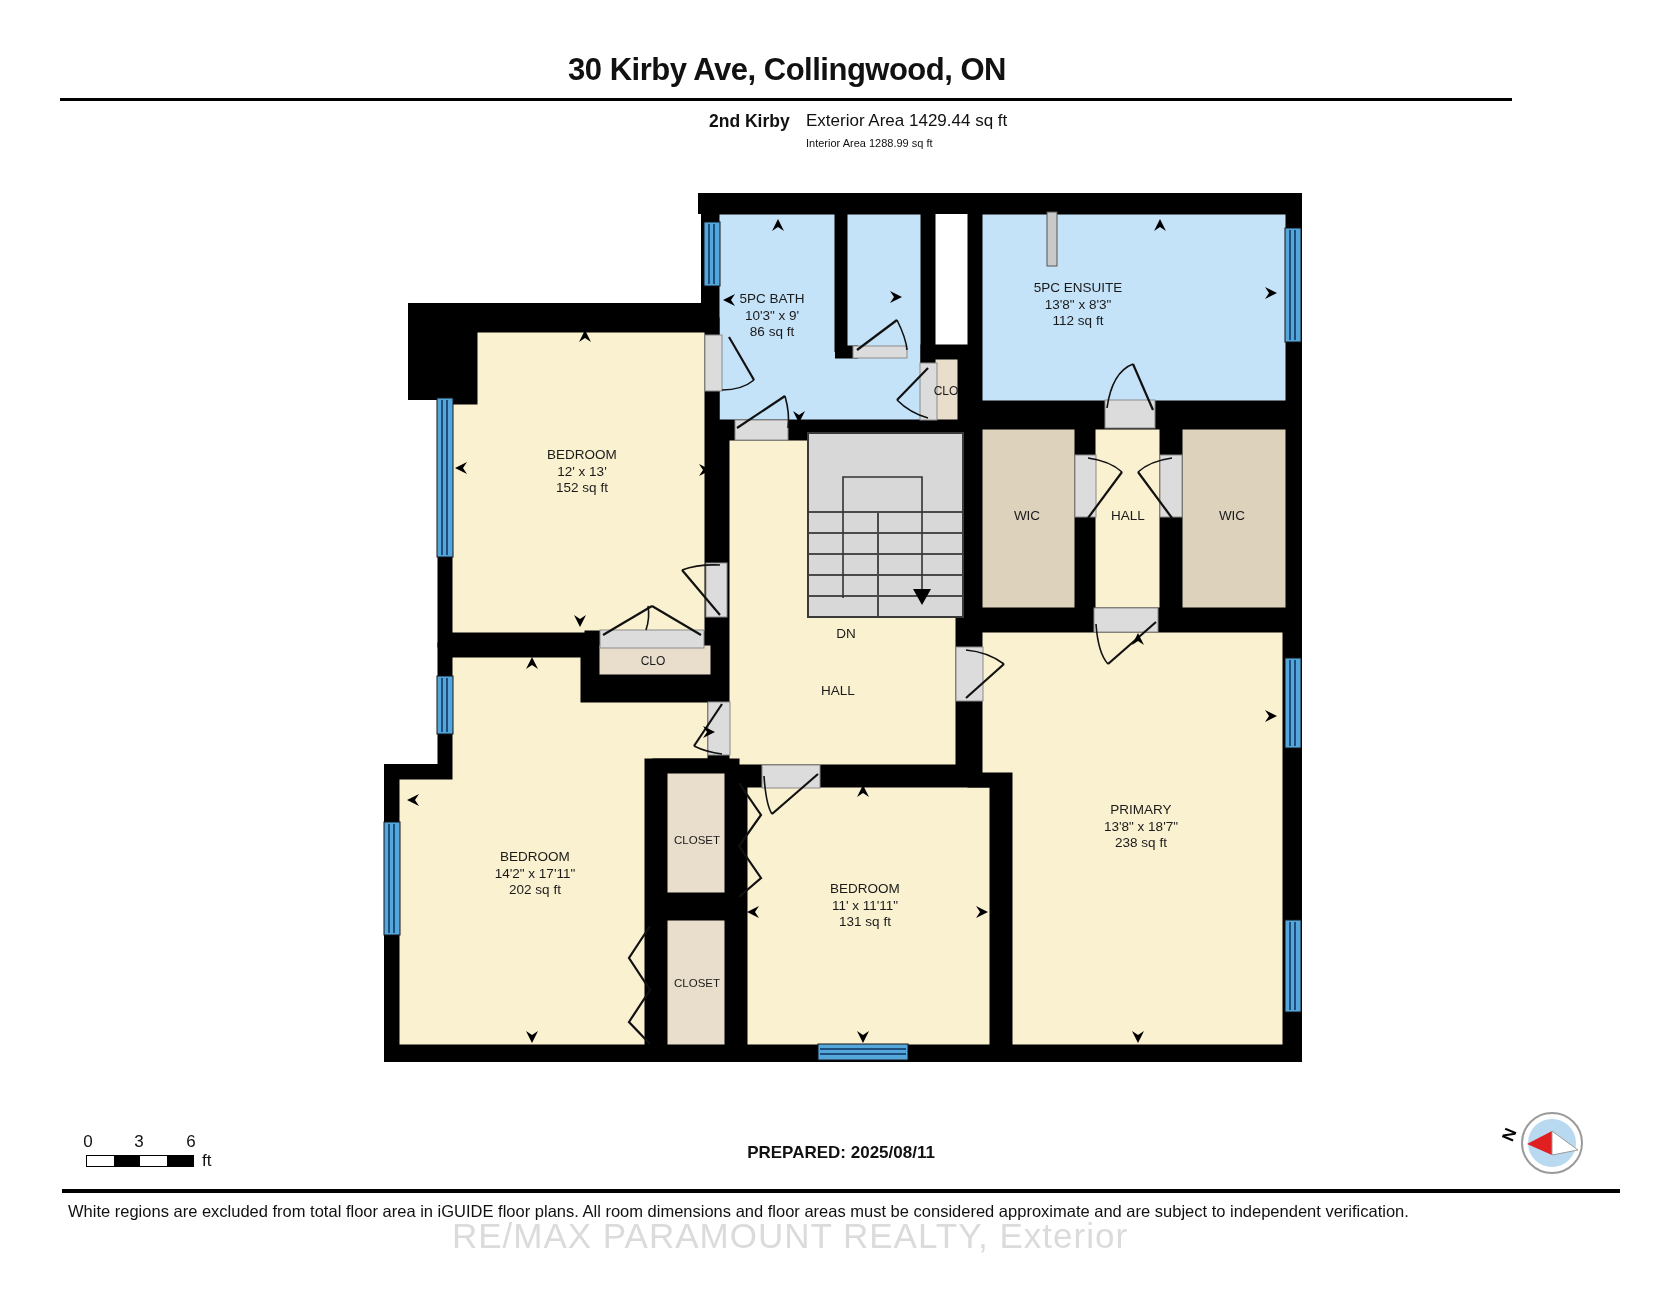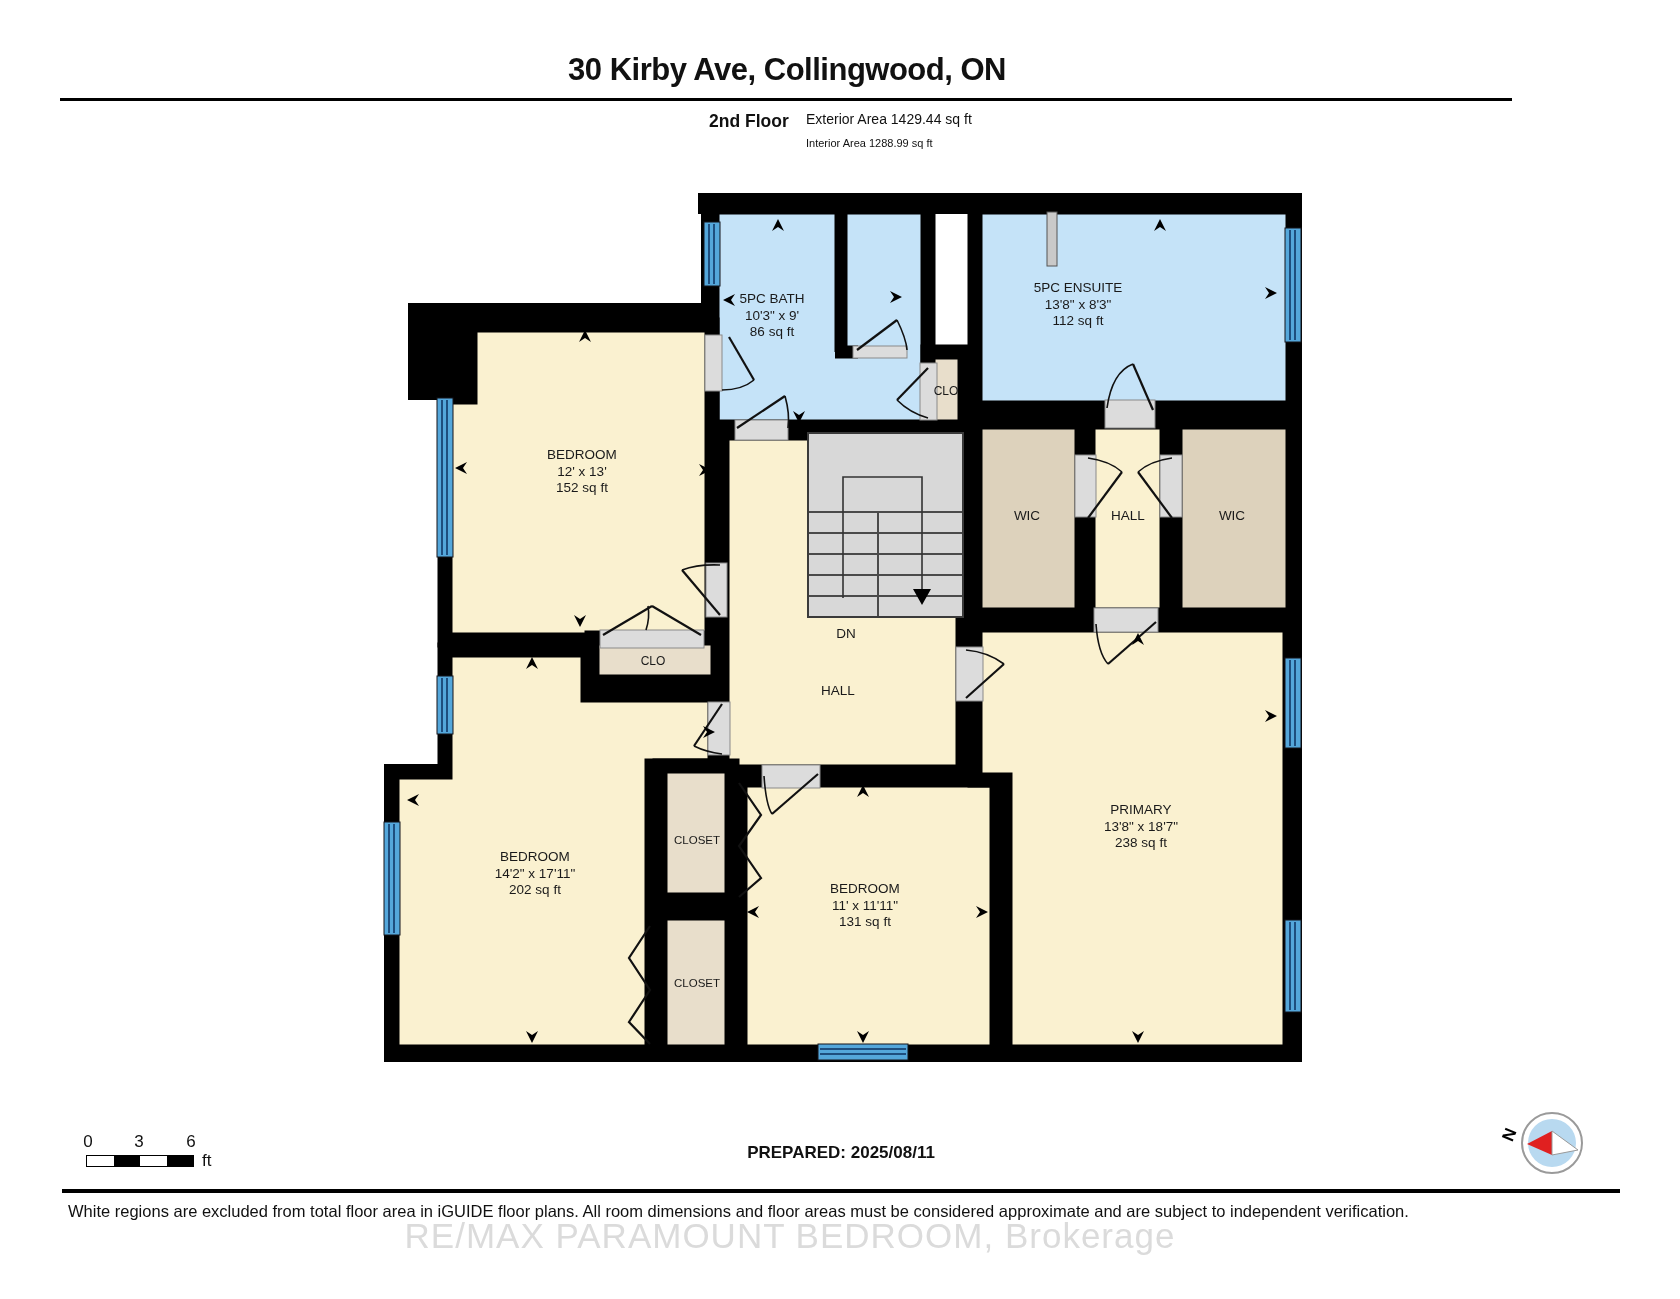--- a/index.html
+++ b/index.html
@@ -3,21 +3,21 @@
 <meta charset="utf-8">
 <style>
   html,body{margin:0;padding:0;background:#ffffff;}
   .page{position:relative;width:1680px;height:1273px;background:#fff;overflow:hidden;
         font-family:"Liberation Sans","DejaVu Sans",sans-serif;color:#111;}
   .abs{position:absolute;}
   .title{top:52px;left:787px;transform:translateX(-50%);font-size:31px;font-weight:bold;
          letter-spacing:-0.5px;white-space:nowrap;}
   .rule-top{top:98px;left:60px;width:1452px;height:3px;background:#000;}
   .floor-label{top:111px;left:709px;font-size:17.5px;font-weight:bold;white-space:nowrap;}
-  .area-line1{top:111px;left:806px;font-size:14px;white-space:nowrap;}
+  .area-line1{top:111px;left:806px;font-size:17px;white-space:nowrap;}
   .area-line2{top:137px;left:806px;font-size:11px;white-space:nowrap;}
   .plan-svg{top:0;left:0;}
   .scalebar{top:1132px;left:84px;width:180px;height:46px;font-size:17px;}
   .scale-num{position:absolute;top:0;transform:translateX(-50%);}
   .scale-strip{position:absolute;top:23px;left:2px;width:106px;height:10px;border:1.5px solid #000;
                display:flex;}
   .scale-strip i{flex:1;display:block;}
   .seg-w{background:#fff;} .seg-b{background:#000;}
   .scale-ft{position:absolute;top:19px;left:118px;}
   .prepared{top:1143px;left:841px;transform:translateX(-50%);font-size:17px;font-weight:600;white-space:nowrap;}
@@ -40,21 +40,21 @@
   .rail{stroke:#333;stroke-width:1.6;fill:none;}
   .marrow{fill:#000;}
 </style>
 </head>
 <body>
 
 <div class="page">
 
   <div class="abs title">30 Kirby Ave, Collingwood, ON</div>
   <div class="abs rule-top"></div>
-  <div class="abs floor-label">2nd Floor</div>
+  <div class="abs floor-label">2nd Kirby</div>
   <div class="abs area-line1">Exterior Area 1429.44 sq ft</div>
   <div class="abs area-line2">Interior Area 1288.99 sq ft</div>
 
   <svg class="abs plan-svg" width="1680" height="1299" viewBox="0 0 1680 1299" xmlns="http://www.w3.org/2000/svg">
 
     <g>
       <rect class="wallrect" x="698" y="193" width="602" height="21"></rect>
       <rect class="wallrect" x="1286" y="193" width="16" height="865"></rect>
       <rect class="wallrect" x="384" y="1044" width="918" height="18"></rect>
       <rect class="wallrect" x="384" y="764" width="16" height="298"></rect>
@@ -302,15 +302,15 @@
         <i class="seg-b"></i>
         <i class="seg-w"></i>
         <i class="seg-b"></i>
     </span>
     <span class="scale-ft">ft</span>
   </div>
 
   <div class="abs prepared">PREPARED: 2025/08/11</div>
   <div class="abs rule-bottom"></div>
   <div class="abs disclaimer">White regions are excluded from total floor area in iGUIDE floor plans. All room dimensions and floor areas must be considered approximate and are subject to independent verification.</div>
-  <div class="abs watermark">RE/MAX PARAMOUNT BEDROOM, Brokerage</div>
+  <div class="abs watermark">RE/MAX PARAMOUNT REALTY, Exterior</div>
 
 </div>
 
 </body></html>

